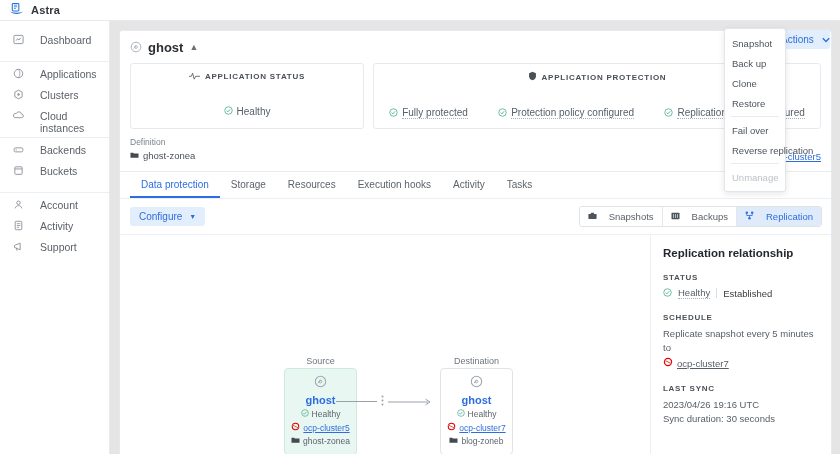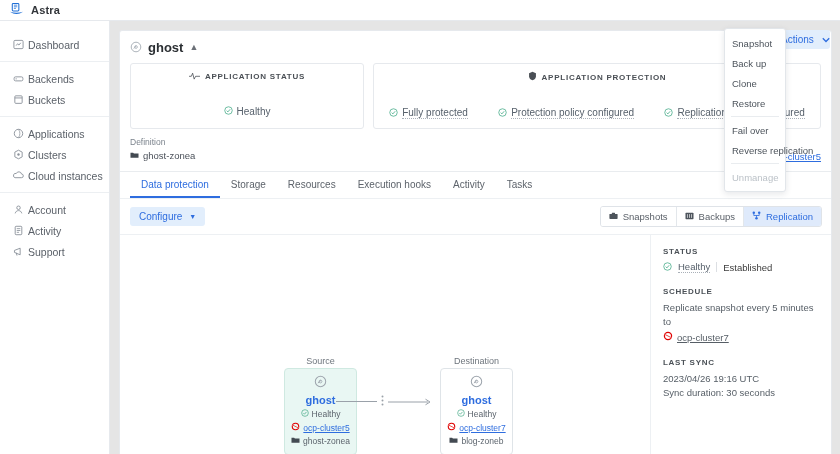--- a/index.html
+++ b/index.html
@@ -23,21 +23,21 @@
 
   
   .sidebar {
     position: absolute; top: 21px; left: 0; width: 110px; height: 433px;
     background: #fff; border-right: 1px solid #e6e9ed;
     padding-top: 7px;
   }
   .nav-group { padding: 6px 0; }
   .nav-group + .nav-group { border-top: 1px solid #eceff2; }
   .nav-item {
-    display: flex; align-items: center; gap: 4px;
+    display: flex; align-items: flex-start; gap: 16px;
     height: 21px; padding-left: 13px; cursor: pointer;
     color: #5b6169; font-size: 10.5px;
   }
   .nav-ico { width: 11px; height: 11px; flex: 0 0 11px; display:block; }
 
   
   .main {
     position: absolute; top: 21px; left: 110px;
     width: 730px; height: 433px; background: #e5e5e5;
     padding: 9px 8px 0 9px;
@@ -91,21 +91,21 @@
   .btn-configure {
     display: flex; align-items: center; gap: 7px;
     background: #e2eefc; color: #2e6ddf; border: none; border-radius: 3px;
     padding: 4px 9px; font-size: 10px; cursor: pointer;
     font-family: "Liberation Sans", sans-serif;
   }
   .btn-configure .c-caret { font-size: 7px; }
 
   .seg { display: flex; border: 1px solid #dfe3e8; border-radius: 3px; overflow: hidden; }
   .seg-item {
-    display: flex; align-items: center; gap: 5px;
+    display: flex; align-items: center; gap: 12px;
     padding: 4px 8px; font-size: 9.5px; color: #5b6169; background: #fff;
     cursor: pointer; border-right: 1px solid #e3e7eb;
   }
   .seg-item:last-child { border-right: none; }
   .seg-item.active { background: #dfeafb; color: #2e6ddf; }
 
   
   .content { display: flex; border-top: 1px solid #edf0f3; height: 283px; }
   .diagram { position: relative; flex: 1; }
   .side { width: 181px; border-left: 1px solid #edf0f3; padding: 12px 10px 0 12px; }
@@ -195,63 +195,63 @@
             </svg>
         </span>
         <span>Dashboard</span>
       </div>
     </div>
 
     <div class="nav-group">
       <div class="nav-item">
         <span class="nav-ico">
           <svg width="11" height="11" viewBox="0 0 12 12">
+              <circle cx="6" cy="6" r="4.6" fill="none" stroke="#8b929a" stroke-width="1"></circle>
+              <path d="M6 1.6c2 2.4 2 6.3 0 8.8" fill="none" stroke="#8b929a" stroke-width=".8"></path>
+            </svg>
+        </span>
+        <span>Applications</span>
+      </div>
+      <div class="nav-item">
+        <span class="nav-ico">
+          <svg width="11" height="11" viewBox="0 0 12 12">
+              <path d="M6 1.3l4 2.1v5.2L6 10.7 2 8.6V3.4z" fill="none" stroke="#8b929a" stroke-width="1"></path>
+              <circle cx="6" cy="6" r="1.3" fill="#8b929a"></circle>
+            </svg>
+        </span>
+        <span>Clusters</span>
+      </div>
+      <div class="nav-item">
+        <span class="nav-ico">
+          <svg width="11" height="11" viewBox="0 0 12 12">
+              <path d="M2.2 8.4h7a2 2 0 0 0 .1-4 3 3 0 0 0-5.7-.6A2.1 2.1 0 0 0 2.2 8.4z" fill="none" stroke="#8b929a" stroke-width="1"></path>
+            </svg>
+        </span>
+        <span>Cloud instances</span>
+      </div>
+    </div>
+
+    <div class="nav-group">
+      <div class="nav-item">
+        <span class="nav-ico">
+          <svg width="11" height="11" viewBox="0 0 12 12">
               <rect x="1.2" y="4.2" width="9.6" height="4.4" rx="1.6" fill="none" stroke="#8b929a" stroke-width="1"></rect>
               <circle cx="3.4" cy="6.4" r=".7" fill="#8b929a"></circle>
             </svg>
         </span>
         <span>Backends</span>
       </div>
       <div class="nav-item">
         <span class="nav-ico">
           <svg width="11" height="11" viewBox="0 0 12 12">
               <rect x="2" y="2" width="8" height="8.2" rx="1" fill="none" stroke="#8b929a" stroke-width="1"></rect>
               <line x1="2" y1="4.3" x2="10" y2="4.3" stroke="#8b929a" stroke-width="1"></line>
             </svg>
         </span>
         <span>Buckets</span>
-      </div>
-    </div>
-
-    <div class="nav-group">
-      <div class="nav-item">
-        <span class="nav-ico">
-          <svg width="11" height="11" viewBox="0 0 12 12">
-              <circle cx="6" cy="6" r="4.6" fill="none" stroke="#8b929a" stroke-width="1"></circle>
-              <path d="M6 1.6c2 2.4 2 6.3 0 8.8" fill="none" stroke="#8b929a" stroke-width=".8"></path>
-            </svg>
-        </span>
-        <span>Applications</span>
-      </div>
-      <div class="nav-item">
-        <span class="nav-ico">
-          <svg width="11" height="11" viewBox="0 0 12 12">
-              <path d="M6 1.3l4 2.1v5.2L6 10.7 2 8.6V3.4z" fill="none" stroke="#8b929a" stroke-width="1"></path>
-              <circle cx="6" cy="6" r="1.3" fill="#8b929a"></circle>
-            </svg>
-        </span>
-        <span>Clusters</span>
-      </div>
-      <div class="nav-item">
-        <span class="nav-ico">
-          <svg width="11" height="11" viewBox="0 0 12 12">
-              <path d="M2.2 8.4h7a2 2 0 0 0 .1-4 3 3 0 0 0-5.7-.6A2.1 2.1 0 0 0 2.2 8.4z" fill="none" stroke="#8b929a" stroke-width="1"></path>
-            </svg>
-        </span>
-        <span>Cloud instances</span>
       </div>
     </div>
 
     <div class="nav-group">
       <div class="nav-item">
         <span class="nav-ico">
           <svg width="11" height="11" viewBox="0 0 12 12">
               <circle cx="6" cy="4.1" r="1.9" fill="none" stroke="#8b929a" stroke-width="1"></circle>
               <path d="M2.4 10.2c.5-2 1.9-3 3.6-3s3.1 1 3.6 3" fill="none" stroke="#8b929a" stroke-width="1"></path>
             </svg>
@@ -554,20 +554,21 @@
                       <path d="M.6 1.6h3.2l1 1.2h5.6V8H.6z" fill="#434a52"></path>
                     </svg>
                 </span>
                 <span>blog-zoneb</span>
               </span>
             </div>
           </div>
         </div>
 
         <div class="side">
+          <h3>Replication relationship</h3>
 
           <div class="side-sec">
             <div class="side-lbl">STATUS</div>
             <div class="status-line">
               <span>
                 <svg width="9" height="9" viewBox="0 0 12 12">
                     <circle cx="6" cy="6" r="5" fill="none" stroke="#3fa884" stroke-width="1"></circle>
                     <path d="M3.6 6.2l1.6 1.6 3-3.4" fill="none" stroke="#3fa884" stroke-width="1.1"></path>
                   </svg>
               </span>

